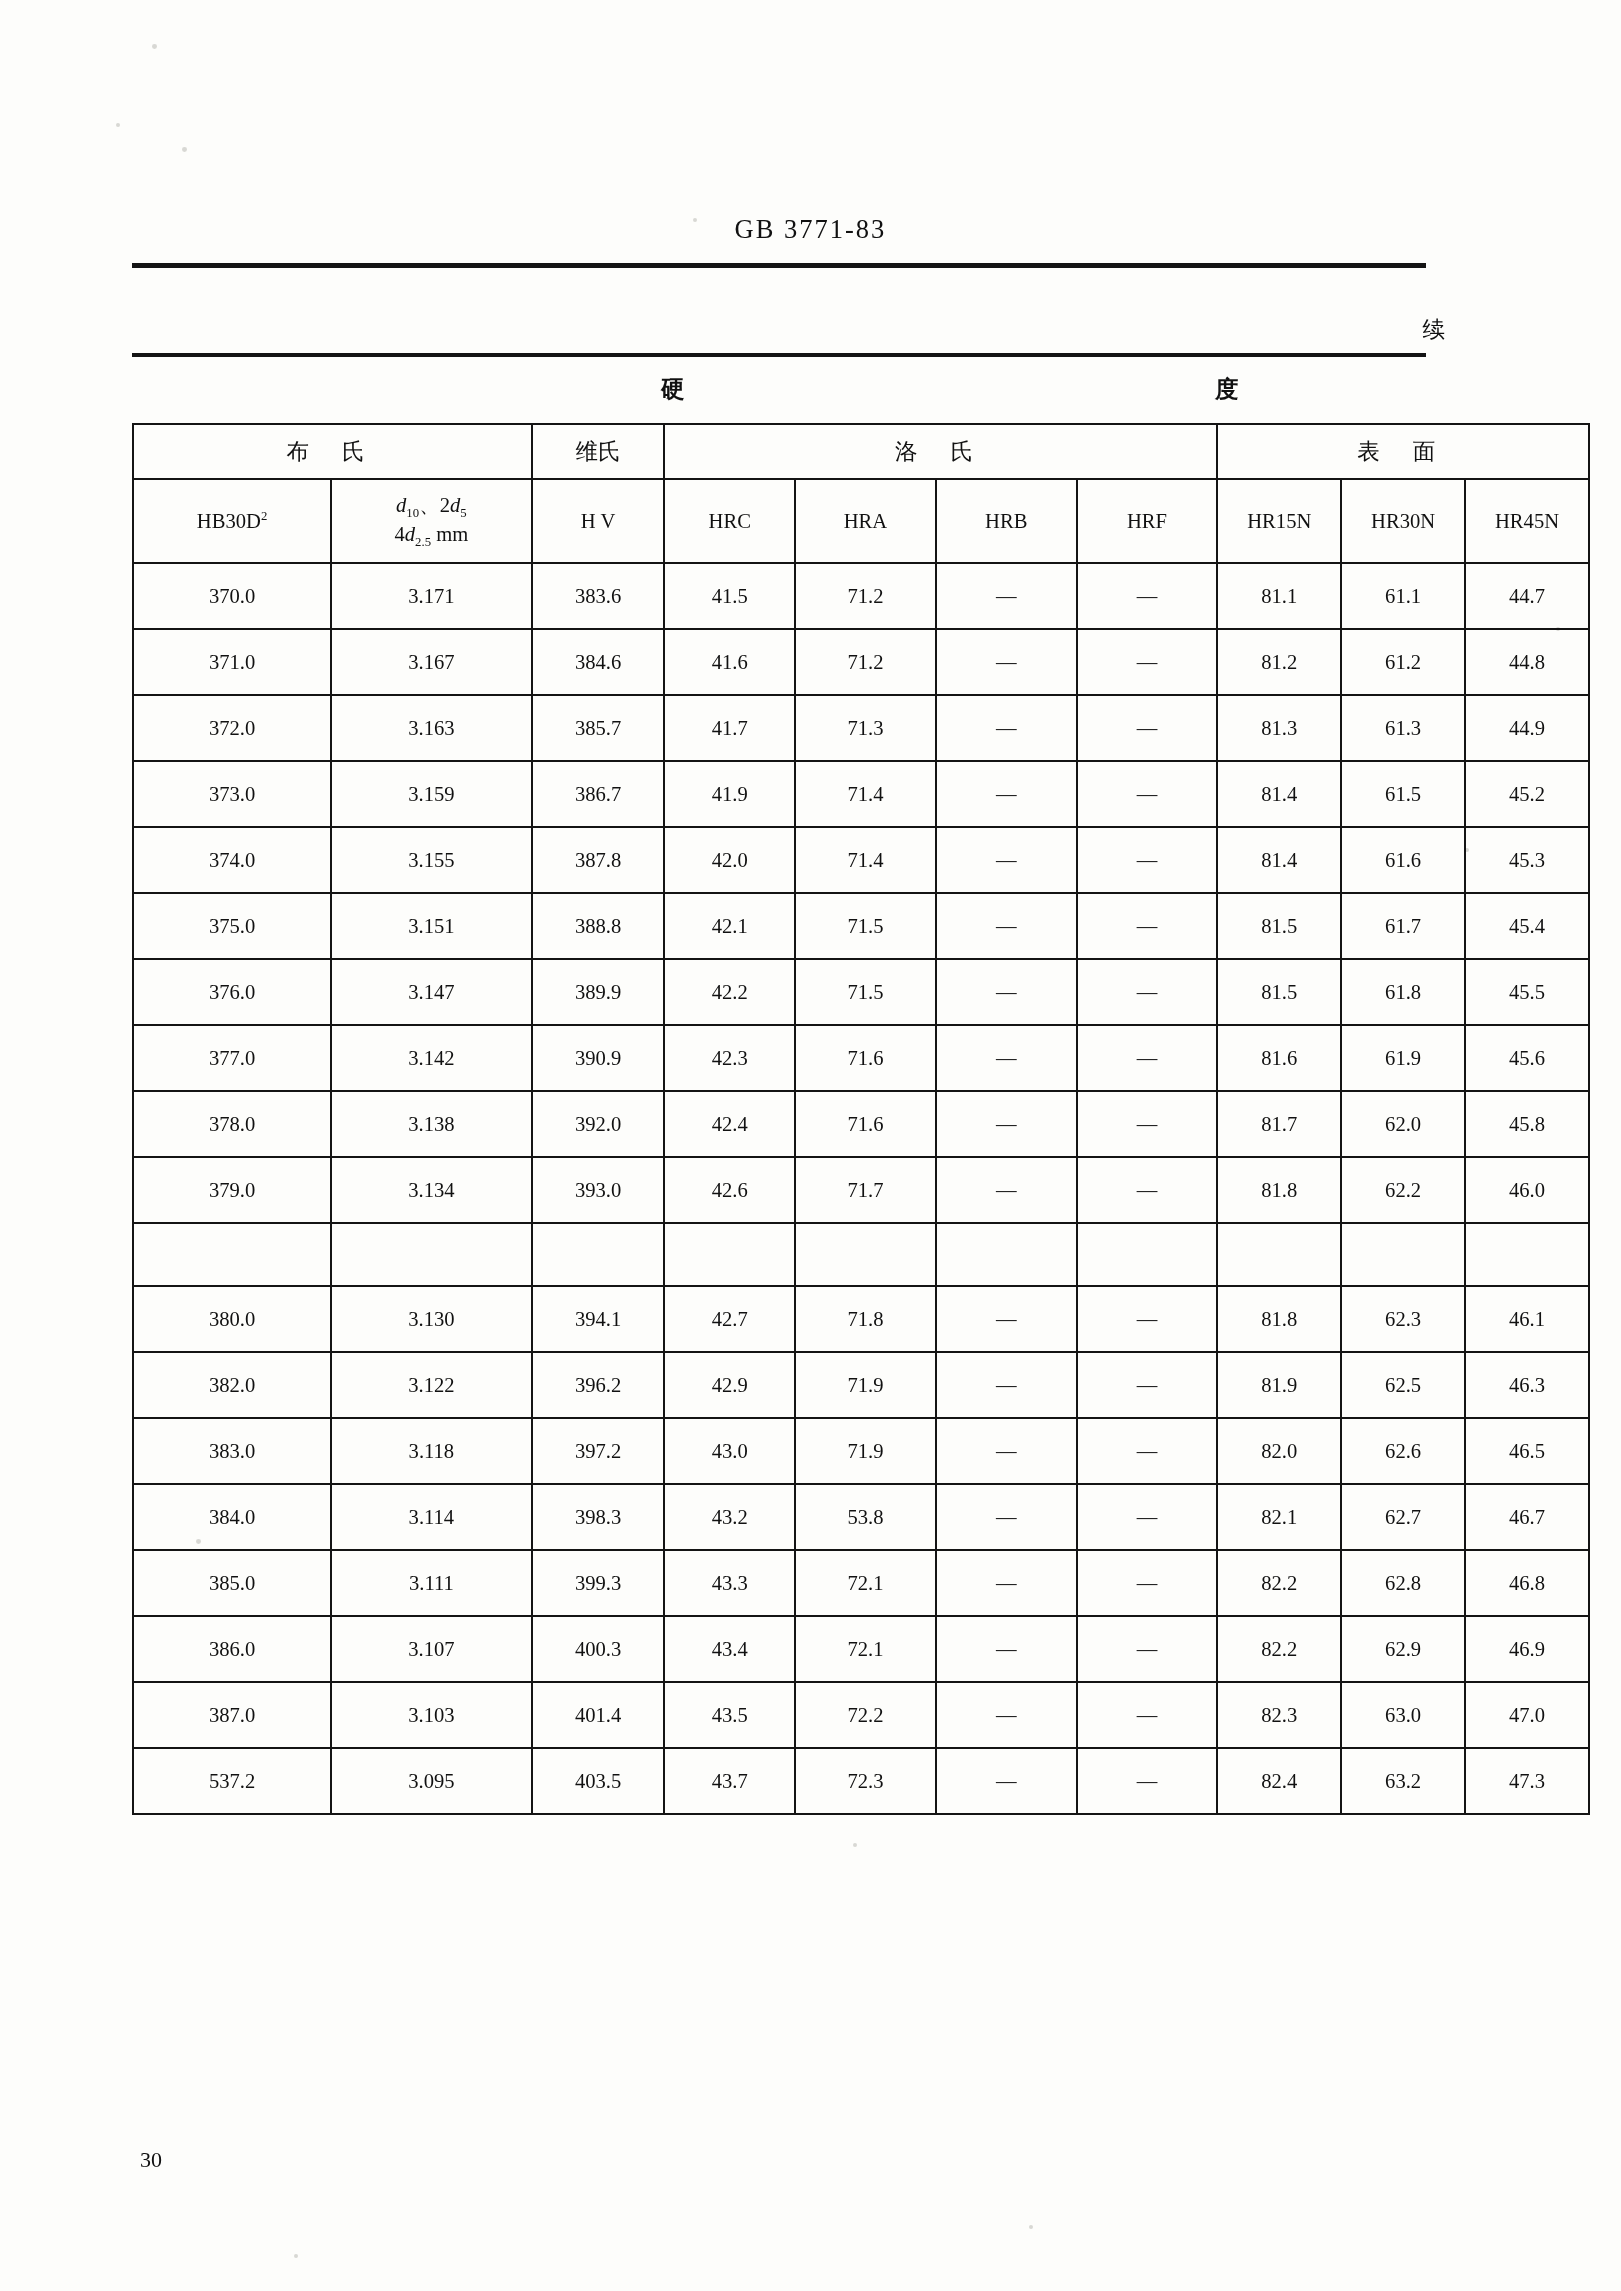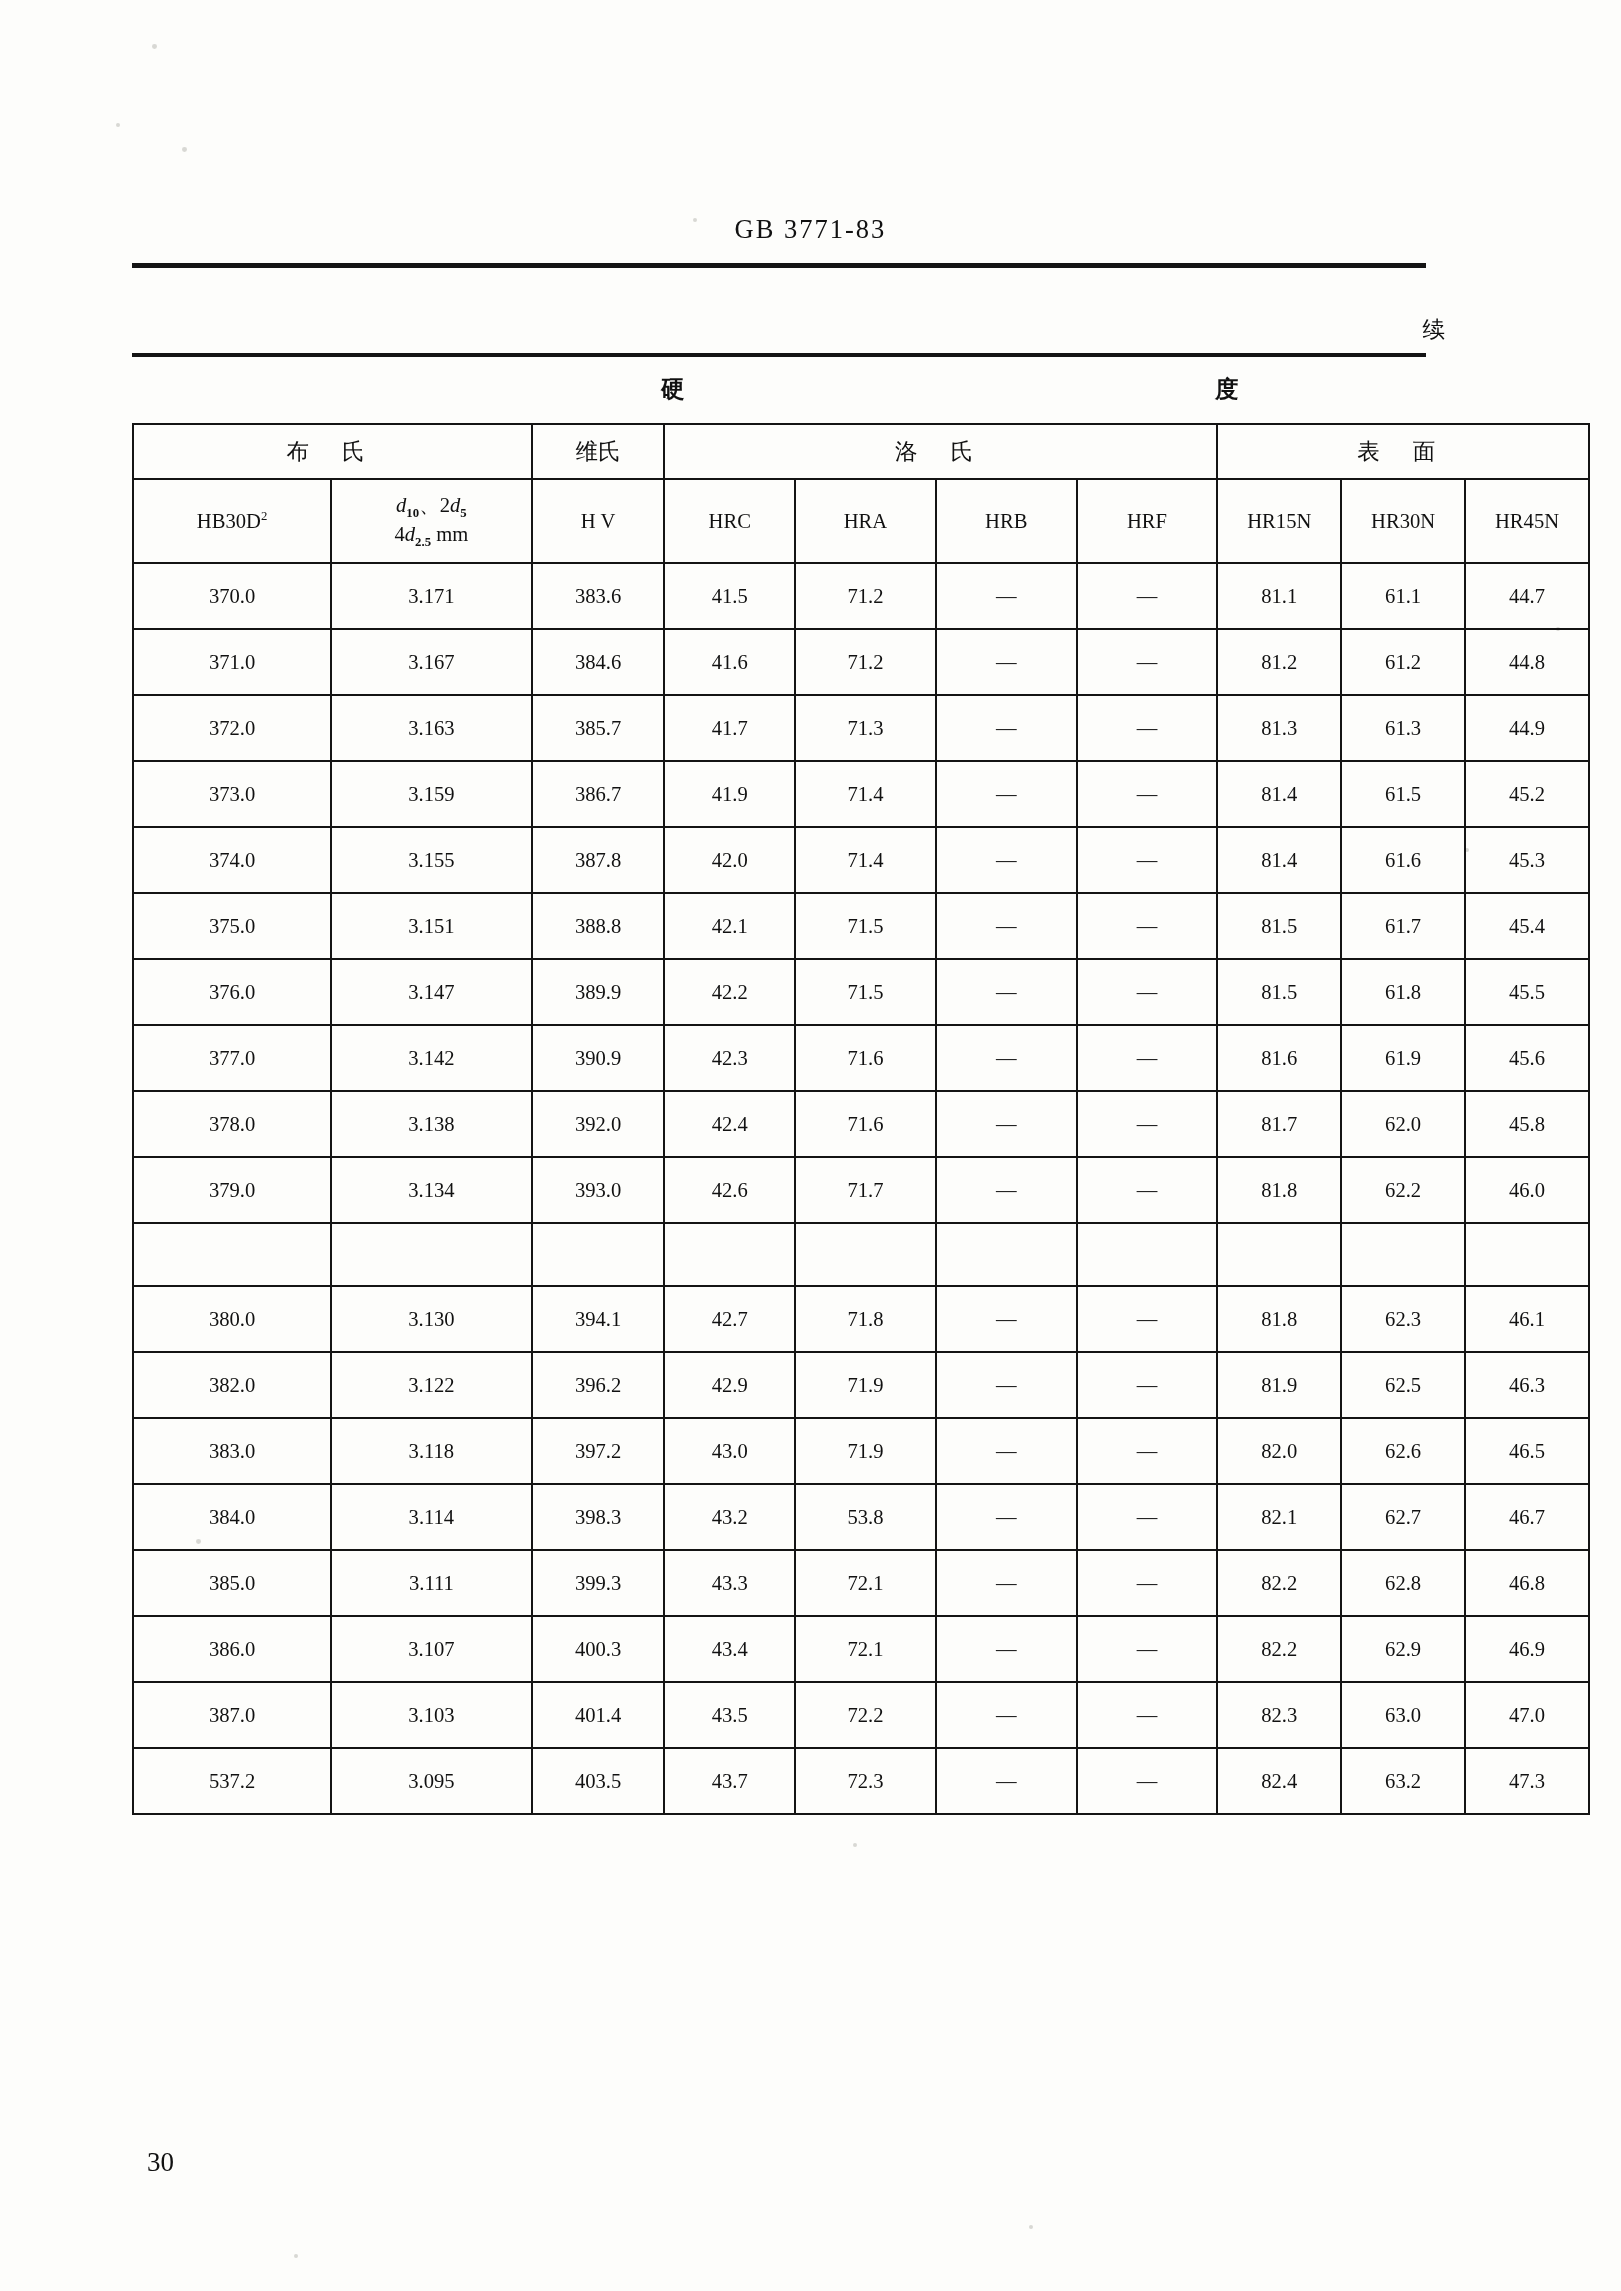--- a/index.html
+++ b/index.html
@@ -123,41 +123,40 @@
     font-size: 20.6px;
     font-weight: bold;
   }
   .spacer-row td {
     height: 61px;
   }
 
   .sub {
     font-size: 0.62em;
     vertical-align: sub;
-    font-weight: bold;
   }
   .sup {
     font-size: 0.62em;
     vertical-align: super;
   }
   .ital { font-style: italic; }
 
   .diam-cell {
     line-height: 1.28;
     font-size: 19.6px;
     font-weight: bold;
   }
 
   .dash { font-weight: bold; font-size: 21.6px; }
 
   .page-num {
     position: absolute;
-    left: 147px;
+    left: 140px;
     top: 2147px;
-    font-size: 27px;
+    font-size: 22px;
   }
 </style>
 </head>
 <body>
 
 <div class="page">
 
   <div class="speck" style="left:152px;top:44px;width:4.9px;height:4.9px;"></div>
   <div class="speck" style="left:116px;top:123px;width:3.9px;height:3.9px;"></div>
   <div class="speck" style="left:182px;top:147px;width:4.9px;height:4.9px;"></div>

